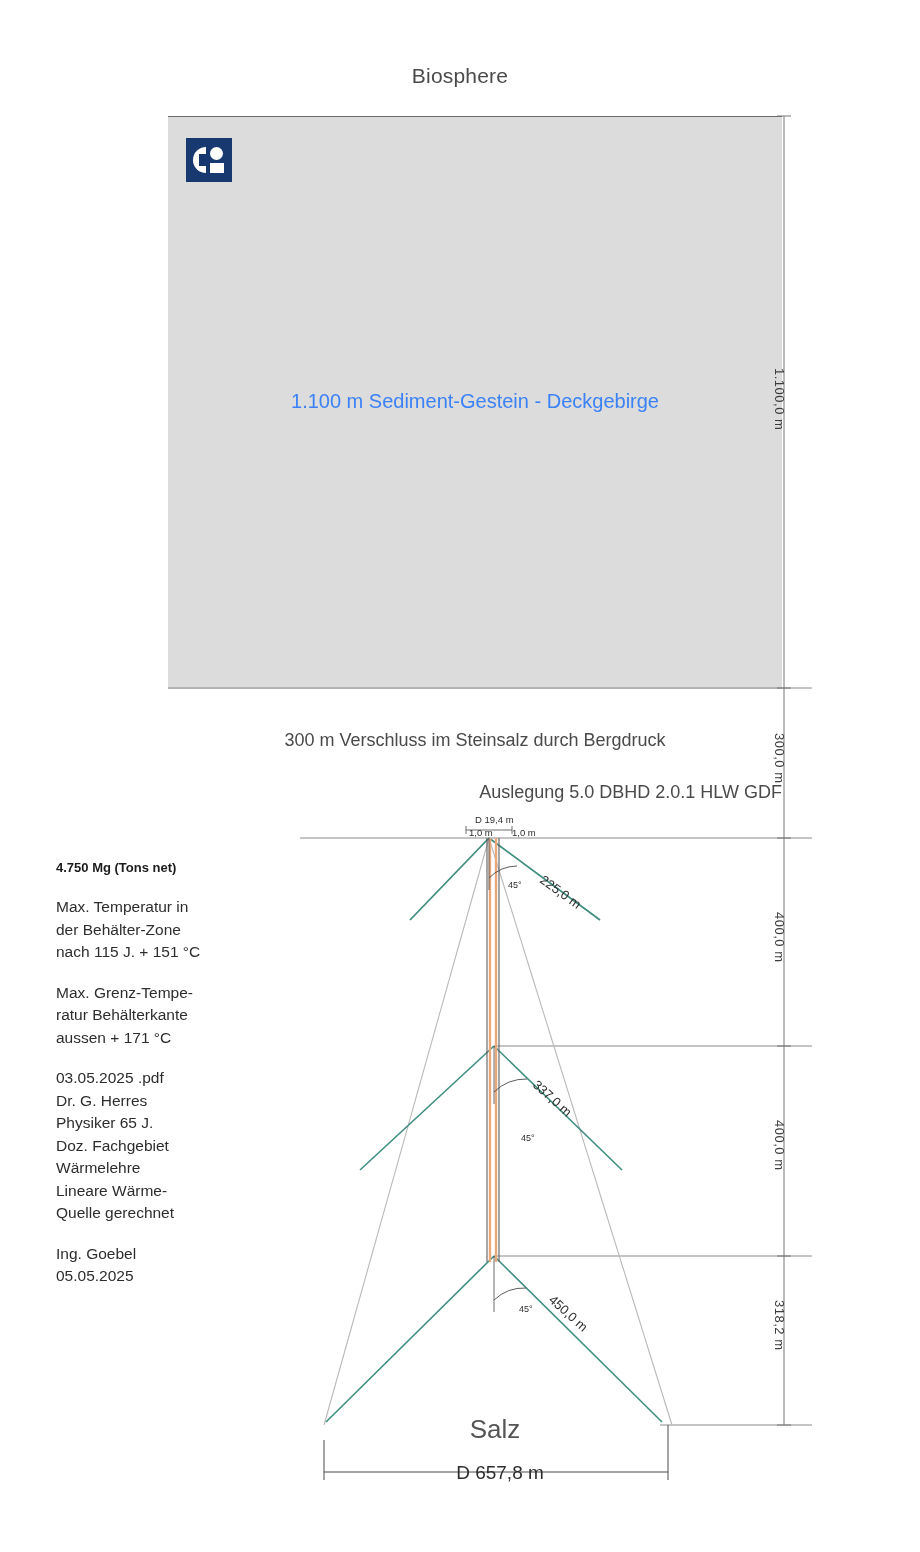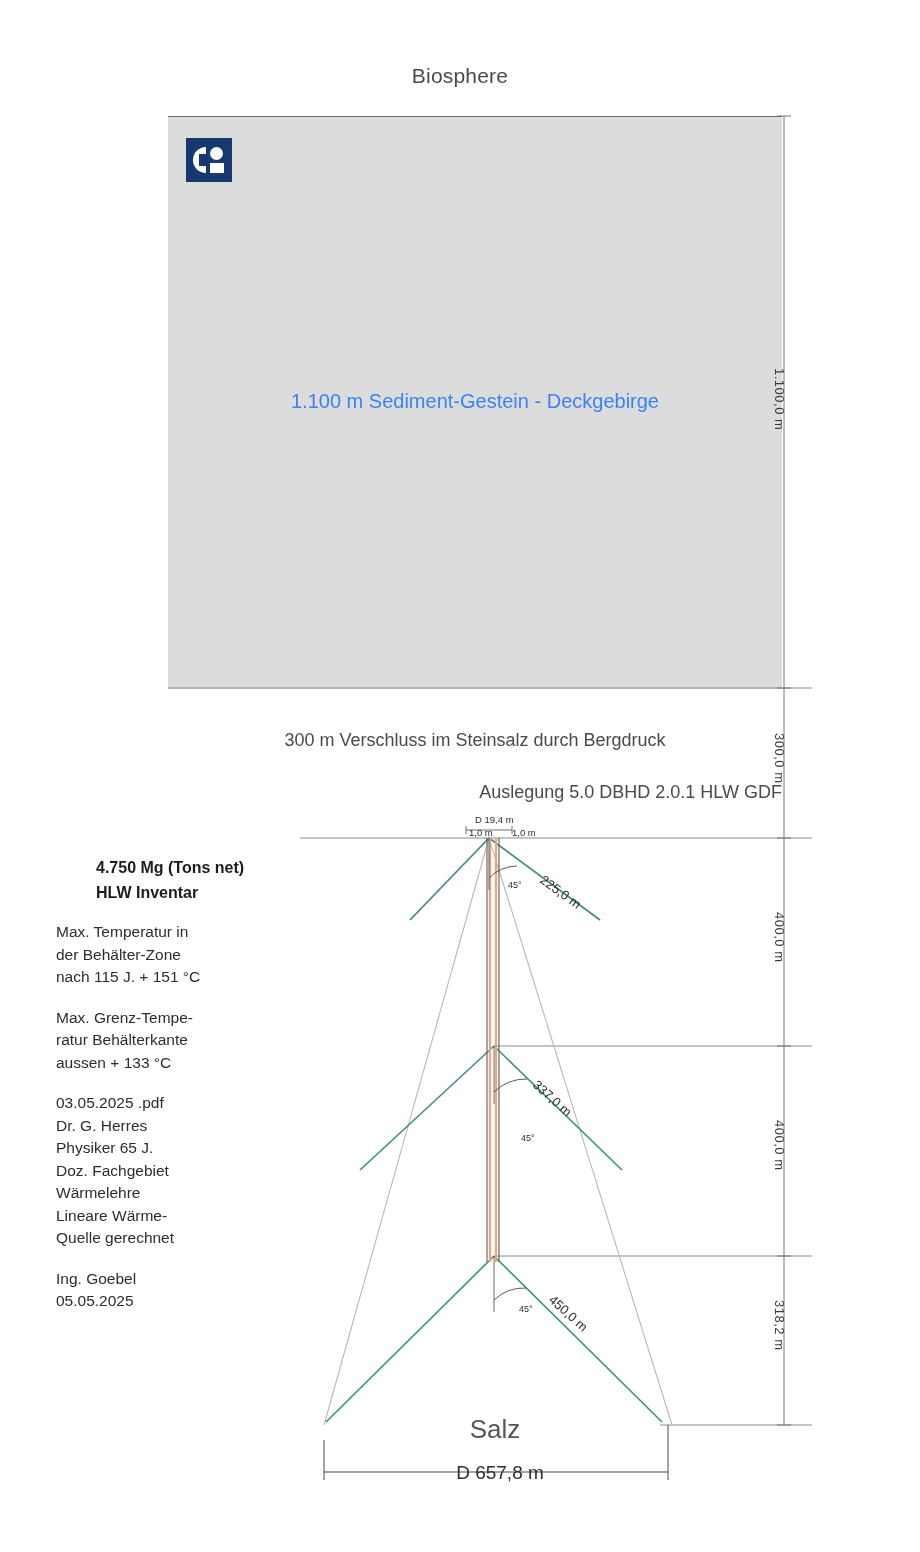--- a/index.html
+++ b/index.html
@@ -117,25 +117,24 @@
     position: absolute;
     left: 56px;
     top: 855px;
     width: 250px;
     font-size: 15.5px;
     line-height: 22.5px;
     color: #2d2d2d;
   }
   #left-notes .hdr {
     font-weight: bold;
-    font-size: 16px;
+    font-size: 13px;
     line-height: 25px;
     color: #1c1c1c;
     margin-bottom: 16px;
-    margin-left: 40px;
   }
   #left-notes p {
     margin: 0 0 18px 0;
   }
   #left-notes p:last-child { margin-bottom: 3px; }
   
   #salz-label {
     position: absolute;
     left: 400px;
     top: 1414px;
@@ -270,28 +269,27 @@
 
   <div class="slope-txt" style="left:556px; top:1292px; transform:rotate(42deg);">450,0 m</div>
   <div class="ang-txt" style="left:519px; top:1304px;">45°</div>
 
   <div id="salz-label">Salz</div>
   <div id="bottom-dim-label">D 657,8 m</div>
 
   <div id="left-notes">
     <div class="hdr">
       <div>4.750 Mg (Tons net)</div>
-      <div>HLW Inventar</div>
     </div>
     <p style="white-space:pre-line">Max. Temperatur in
 der Behälter-Zone
 nach 115 J. + 151 °C</p>
     <p style="white-space:pre-line">Max. Grenz-Tempe-
 ratur Behälterkante
-aussen + 133 °C</p>
+aussen + 171 °C</p>
     <p style="white-space:pre-line">03.05.2025 .pdf
 Dr. G. Herres
 Physiker 65 J.
 Doz. Fachgebiet
 Wärmelehre
 Lineare Wärme-
 Quelle gerechnet</p>
     <p style="white-space:pre-line">Ing. Goebel
 05.05.2025</p>
   </div>

